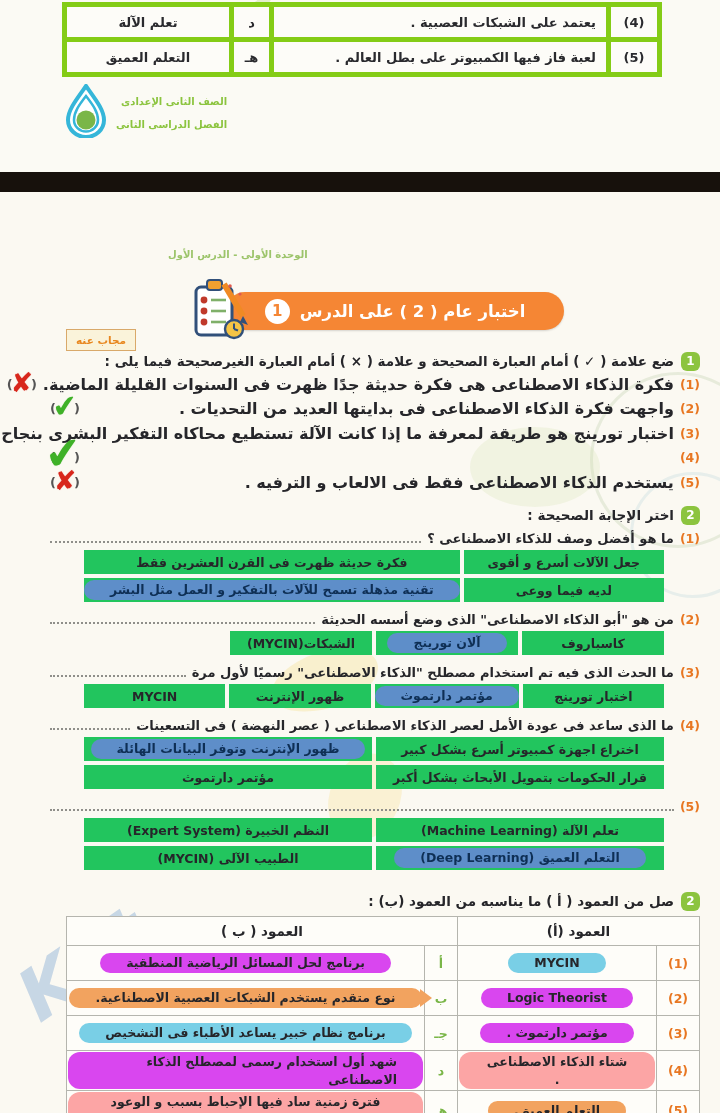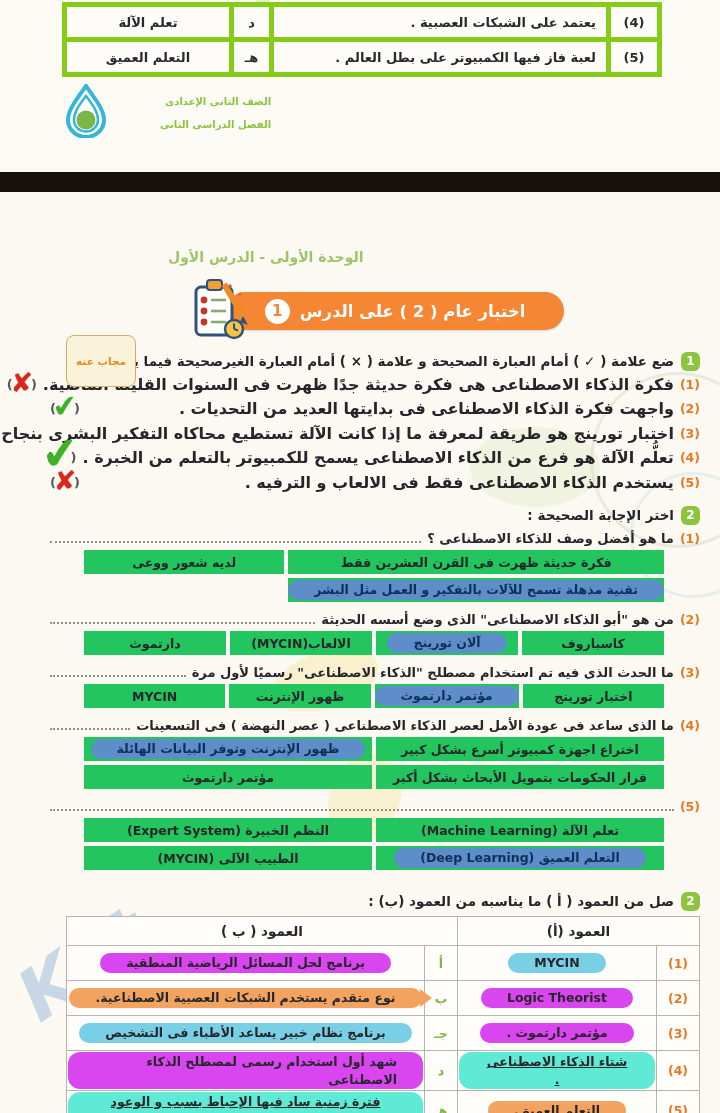--- a/index.html
+++ b/index.html
@@ -9,43 +9,43 @@
   
   .prev-page{position:absolute;top:0;left:0;right:0;height:172px;background:#fbfaf4;}
   .big-check-wm{position:absolute;left:200px;top:-30px;font-size:104px;color:rgba(140,196,63,.22);transform:rotate(-8deg);z-index:0;}
   .top-table{position:absolute;left:62px;top:2px;width:600px;border-collapse:collapse;direction:rtl;background:#fdfcf8;z-index:1;}
   .top-table td{border:5px solid #84cc16;height:28px;font-weight:bold;font-size:13px;color:#2a2a2e;}
   .tt-num{width:44px;text-align:center;color:#e87722;direction:ltr;}
   .tt-st{text-align:right;padding-right:10px;}
   .tt-letter{width:33px;text-align:center;color:#7ab648;}
   .tt-ans{width:160px;text-align:center;}
   .logo-row{position:absolute;left:64px;top:84px;display:flex;align-items:center;gap:8px;z-index:1;}
-  .logo-text{display:flex;flex-direction:column;gap:10px;direction:rtl;color:#8cc43f;font-size:10px;font-weight:bold;line-height:1.3;margin-left:44px;}
+  .logo-text{display:flex;flex-direction:column;gap:10px;direction:rtl;color:#8cc43f;font-size:10px;font-weight:bold;line-height:1.3;}
 
   
   .black-bar{position:absolute;top:172px;left:0;right:0;height:20px;background:#17110c;}
 
   
   .main-page{position:absolute;top:192px;left:0;right:0;bottom:0;background:#fbf9f2;}
   .wm{position:absolute;z-index:0;pointer-events:none;}
   .wm-circle1{left:590px;top:180px;width:170px;height:170px;border:3px solid rgba(170,195,150,.25);border-radius:50%;}
   .wm-circle2{left:630px;top:280px;width:120px;height:120px;border:3px solid rgba(160,200,210,.22);border-radius:50%;}
   .wm-blob1{left:270px;top:460px;width:110px;height:56px;background:rgba(245,215,100,.25);border-radius:50%;transform:rotate(-18deg);}
   .wm-blob2{left:330px;top:560px;width:70px;height:90px;background:rgba(245,215,100,.22);border-radius:50%;transform:rotate(24deg);}
   .wm-blob3{left:470px;top:235px;width:130px;height:80px;background:rgba(205,220,160,.2);border-radius:50%;}
   .wm-kat{left:14px;top:730px;font-size:72px;font-style:italic;color:rgba(80,135,200,.30);transform:rotate(-34deg);font-weight:bold;}
 
-  .unit-label{position:absolute;left:168px;top:57px;direction:rtl;color:#9cc46a;font-size:14px;font-weight:bold;z-index:1;}
+  .unit-label{position:absolute;left:168px;top:57px;direction:rtl;color:#9cc46a;font-size:10px;font-weight:bold;z-index:1;}
 
   .banner-pill{position:absolute;left:226px;top:100px;width:338px;height:38px;background:#f58634;border-radius:20px;display:flex;flex-direction:row-reverse;align-items:center;justify-content:center;gap:10px;z-index:2;box-shadow:0 1px 2px rgba(0,0,0,.15);}
   .banner-title{color:#fff;font-size:16.5px;font-weight:bold;direction:rtl;white-space:nowrap;text-align:center;}
   .lesson-circle{width:25px;height:25px;border-radius:50%;background:#fff;color:#f58634;font-weight:bold;font-size:15px;display:flex;align-items:center;justify-content:center;}
   .banner-icon{position:absolute;left:188px;top:86px;z-index:3;}
 
-  .answered-badge{position:absolute;left:66px;top:137px;background:#faf3da;border:1.2px solid #d9a96a;border-radius:8px;padding:19px 9px;color:#e8871f;font-size:10.5px;font-weight:bold;direction:rtl;z-index:2;margin-top:6px;}
+  .answered-badge{position:absolute;left:66px;top:137px;background:#faf3da;border:1.2px solid #d9a96a;border-radius:0;padding:4px 9px;color:#e8871f;font-size:10.5px;font-weight:bold;direction:rtl;z-index:2;}
 
   .sec{position:absolute;left:50px;width:650px;direction:rtl;z-index:1;color:#26262a;}
   .sec-q1{top:158px;}
   .sec-q2{top:312px;}
   .sec-match{top:698px;}
 
   .sec-head{display:flex;align-items:center;gap:7px;height:22px;}
   .num-badge{width:19px;height:19px;border-radius:6px;background:#8cc43f;color:#fff;font-weight:bold;font-size:12px;display:inline-flex;align-items:center;justify-content:center;flex:0 0 auto;}
   .sec-title{font-size:13.5px;font-weight:bold;white-space:nowrap;text-align:right;}
 
@@ -63,21 +63,21 @@
   .leader{flex:1;border-bottom:2px dotted #8f8f8a;margin-bottom:3px;}
   .opt-grid{display:grid;gap:4px;margin:4px 36px 5px 34px;direction:rtl;}
   .g2{grid-template-columns:1fr 1fr;}
   .g4{grid-template-columns:1fr 1fr 1fr 1fr;}
   .opt{background:#22c55e;height:24px;display:flex;align-items:center;justify-content:center;font-size:12.5px;font-weight:bold;color:#26262a;white-space:nowrap;}
   .hl{display:inline-block;border-radius:12px;padding:1px 26px;line-height:1.4;}
   .hl-blue{background:#5e8ec9;color:#0e2f55;}
   .hl-cyan{background:#79cfe6;}
   .hl-purple{background:#d946ef;text-align:right;}
   .hl-orange{background:#f2a35f;position:relative;}
-  .hl-teal{background:#5eead4;text-decoration:underline;}
+  .hl-teal{background:#fca5a5;}
 
   .match-table{border-collapse:collapse;width:634px;margin-top:4px;direction:rtl;background:#fefdf9;}
   .match-table th,.match-table td{border:1.2px solid #b5b5ae;font-weight:bold;color:#26262a;}
   .match-table th{height:26px;font-size:13.5px;}
   .match-table td{height:32px;font-size:12.5px;text-align:center;}
   .col-num{width:40px;color:#e87722 !important;direction:ltr;}
   .col-a{width:196px;font-size:13px;}
   .col-letter{width:30px;color:#7ab648 !important;}
   .arrow-head::after{content:"";position:absolute;right:-10px;top:50%;transform:translateY(-50%);border-left:12px solid transparent;border-right:0;border-top:9px solid transparent;border-bottom:9px solid transparent;border-left-color:#f2a35f;}
 </style>
@@ -185,21 +185,20 @@
         <span class="o-num">(3)</span>
         <span class="q1-txt">اختبار تورينج هو طريقة لمعرفة ما إذا كانت الآلة تستطيع محاكاه التفكير البشرى بنجاح .</span>
         <span class="parens">
           <span>(</span>
           <span>)</span>
           <span class="mark c big">✔</span>
         </span>
       </div>
       <div class="q1-item">
         <span class="o-num">(4)</span>
-        <span class="q1-txt">تعلُّم الآلة هو فرع من الذكاء الاصطناعى يسمح للكمبيوتر بالتعلم من الخبرة .</span>
         <span class="parens">
           <span>(</span>
           <span>)</span>
           <span class="mark c big">✔</span>
         </span>
       </div>
       <div class="q1-item">
         <span class="o-num">(5)</span>
         <span class="q1-txt">يستخدم الذكاء الاصطناعى فقط فى الالعاب و الترفيه .</span>
         <span class="parens">
@@ -216,47 +215,47 @@
         <span class="sec-title">اختر الإجابة الصحيحة :</span>
       </div>
 
       <div class="q-line">
         <span class="o-num">(1)</span>
         <span class="q-txt">ما هو أفضل وصف للذكاء الاصطناعى ؟</span>
         <span class="leader"></span>
       </div>
       <div class="opt-grid g2">
         <div class="opt">
+            <span>جعل الآلات أسرع و أقوى</span>
+          </div>
+        <div class="opt">
             <span>فكرة حديثة ظهرت فى القرن العشرين فقط</span>
           </div>
         <div class="opt">
-            <span>لديه شعور ووعى</span>
+            <span>لديه فيما ووعى</span>
           </div>
         <div class="opt">
             <span class="hl hl-blue">تقنية مذهلة تسمح للآلات بالتفكير و العمل مثل البشر</span>
           </div>
       </div>
 
       <div class="q-line">
         <span class="o-num">(2)</span>
         <span class="q-txt">من هو "أبو الذكاء الاصطناعى" الذى وضع أسسه الحديثة</span>
         <span class="leader"></span>
       </div>
       <div class="opt-grid g4">
         <div class="opt">
             <span>كاسباروف</span>
           </div>
         <div class="opt">
             <span class="hl hl-blue">آلان تورينج</span>
           </div>
         <div class="opt">
-            <span>الالعاب(MYCIN)</span>
-          </div>
-        <div class="opt">
-            <span>دارتموث</span>
+            <span>الشبكات(MYCIN)</span>
           </div>
       </div>
 
       <div class="q-line">
         <span class="o-num">(3)</span>
         <span class="q-txt">ما الحدث الذى فيه تم استخدام مصطلح "الذكاء الاصطناعى" رسميًا لأول مرة</span>
         <span class="leader"></span>
       </div>
       <div class="opt-grid g4">
         <div class="opt">

